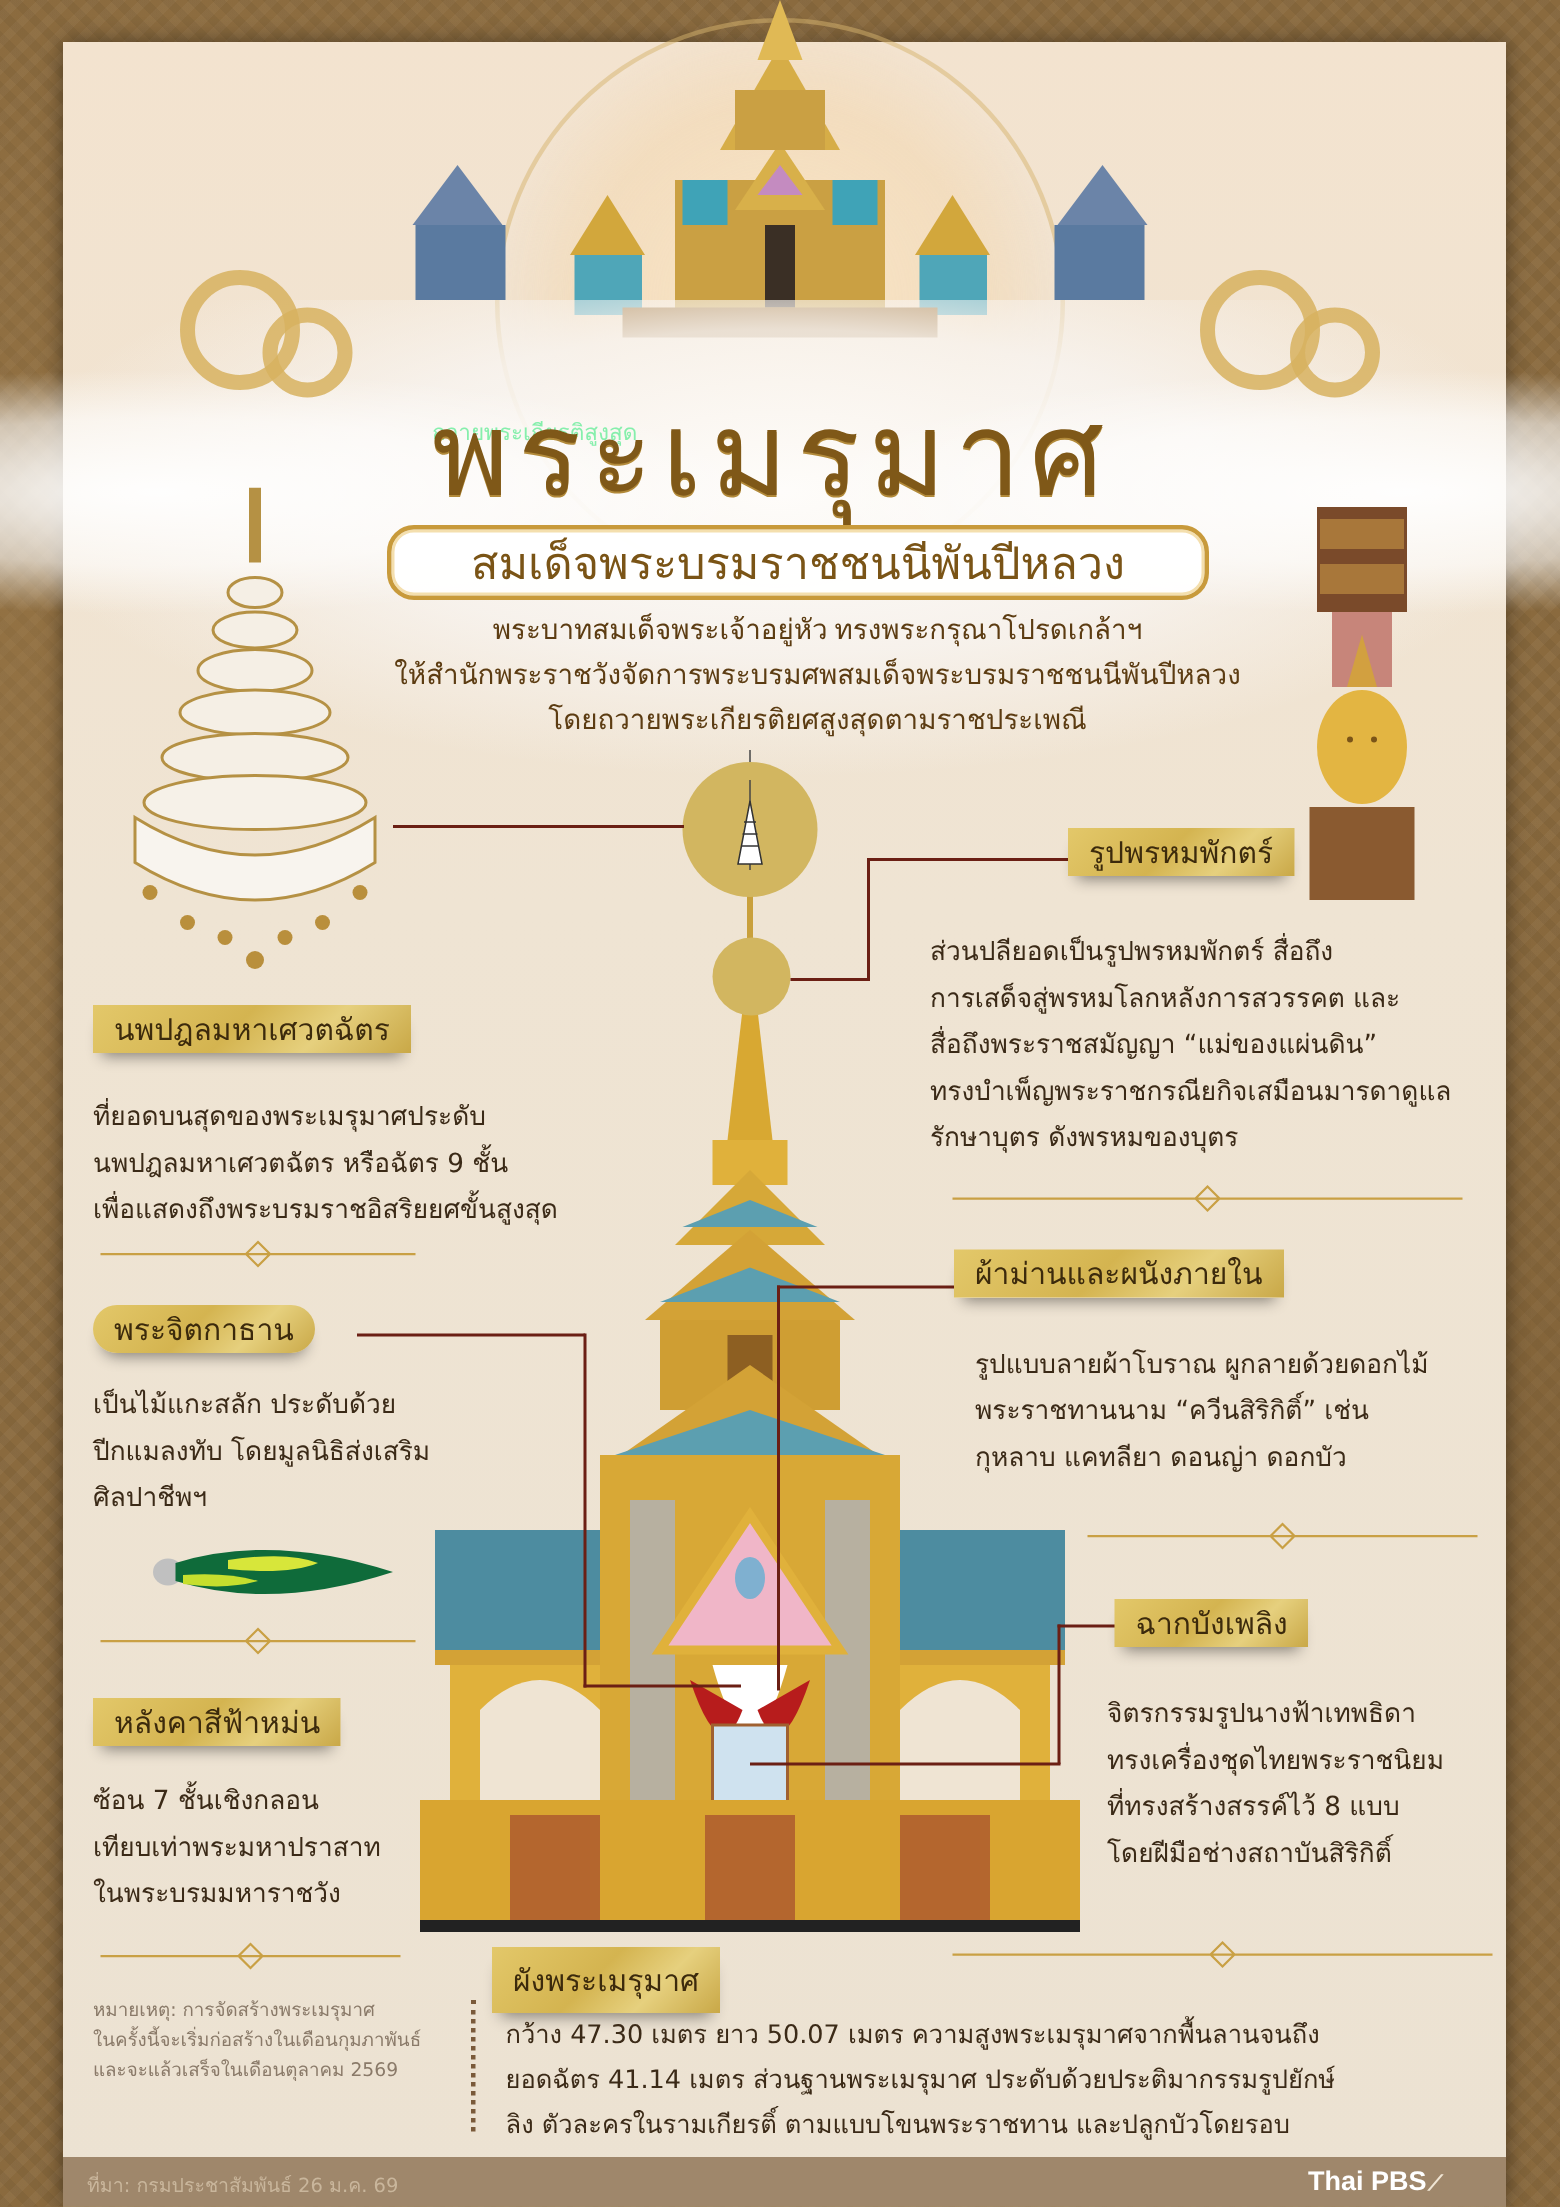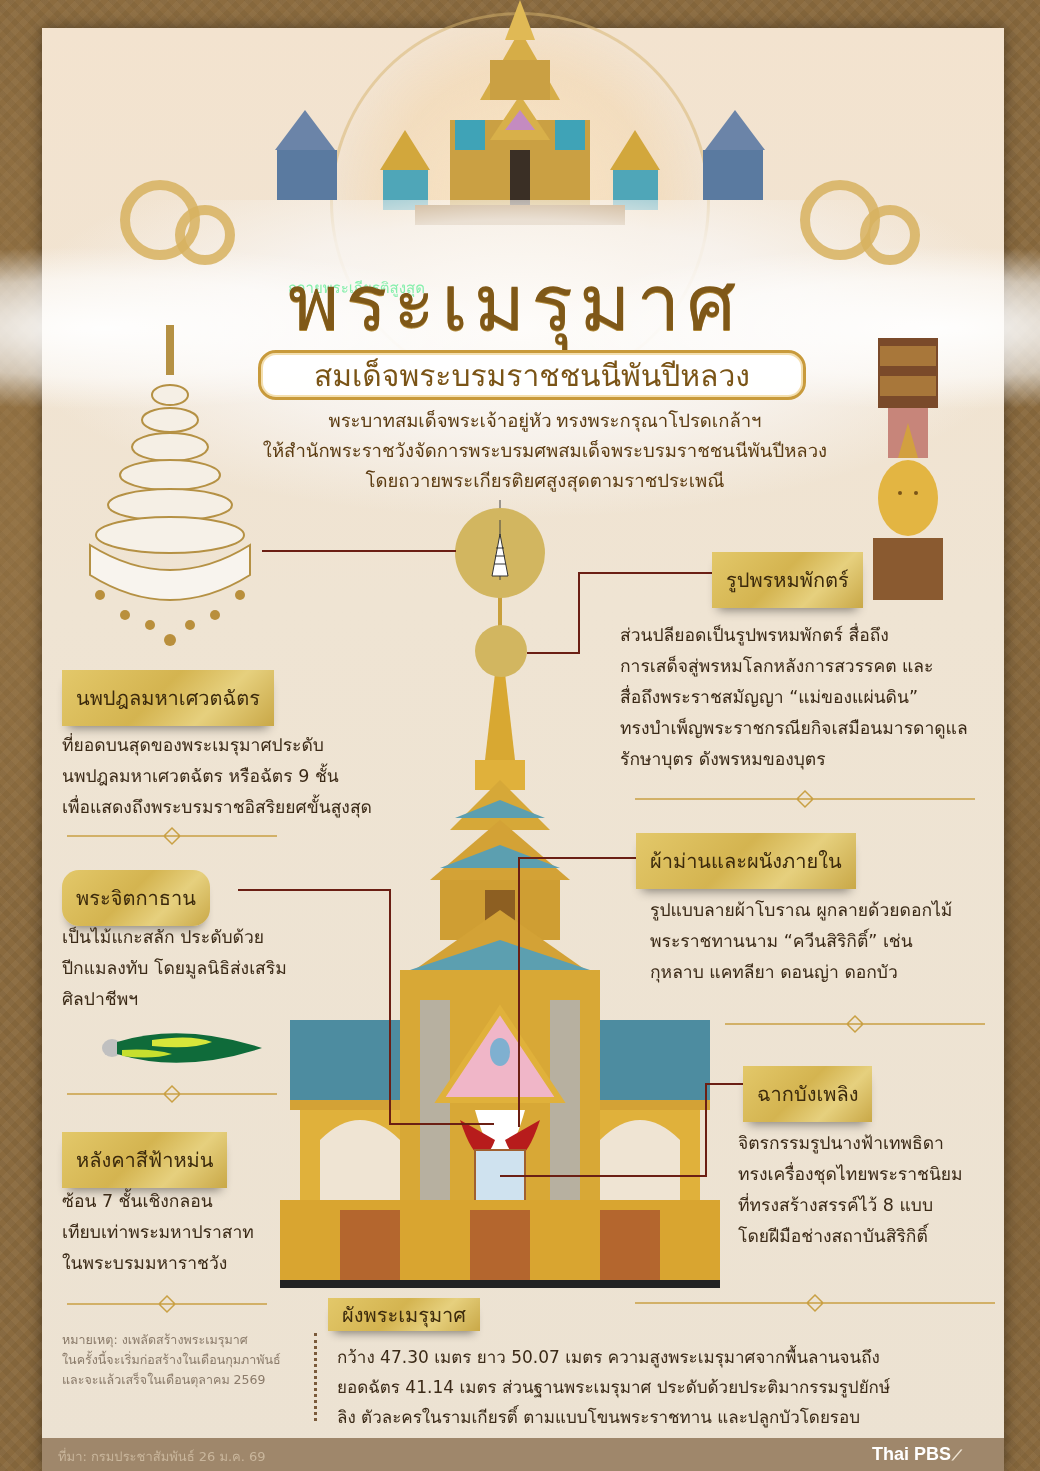--- a/index.html
+++ b/index.html
@@ -81,21 +81,21 @@
 
   
   .building { position: absolute; left: 280px; top: 500px; width: 440px; height: 800px; }
   .gold-circle { position: absolute; border-radius: 50%; background: #d2b660; }
 
   
   .line { position: absolute; background: #6b1f14; }
 
   
   .label {
-    position: absolute; height: 56px; padding: 0 14px;
+    position: absolute; height: 32px; padding: 0 14px;
     background: linear-gradient(135deg, #e3c86a 0%, #d4b450 45%, #e6d07e 70%, #c9a847 100%);
     color: #3c2a0c; font-size: 20px; display: flex; align-items: center;
     box-shadow: 0 8px 10px -6px rgba(0,0,0,0.45);
     font-family: "Liberation Sans", sans-serif;
   }
   .body-text {
     position: absolute; color: #3b2a17; font-size: 17.5px; line-height: 31px;
     font-family: "DejaVu Sans", sans-serif;
   }
   .divider { position: absolute; height: 22px; }
@@ -303,30 +303,30 @@
   <div>เทียบเท่าพระมหาปราสาท</div>
   <div>ในพระบรมมหาราชวัง</div>
 </div>
 <svg class="divider" style="left:62px;top:1293px;width:210px;" viewBox="0 0 210 22">
     <path d="M5 11 H205 M105 3 L113 11 L105 19 L97 11 Z" stroke="#c9a044" fill="none" stroke-width="1.5"></path>
   </svg>
 <svg class="divider" style="left:630px;top:1292px;width:370px;" viewBox="0 0 370 22">
     <path d="M5 11 H365 M185 3 L193 11 L185 19 L177 11 Z" stroke="#c9a044" fill="none" stroke-width="1.5"></path>
   </svg>
 
-<div class="label" style="left:328px;top:1298px;height:33px;">ผังพระเมรุมาศ</div>
+<div class="label" style="left:328px;top:1298px;height:44px;">ผังพระเมรุมาศ</div>
 <div class="dotted"></div>
 <div class="body-text" style="left:337px;top:1342px;font-size:17px;line-height:30px;">
   <div>กว้าง 47.30 เมตร ยาว 50.07 เมตร ความสูงพระเมรุมาศจากพื้นลานจนถึง</div>
   <div>ยอดฉัตร 41.14 เมตร ส่วนฐานพระเมรุมาศ ประดับด้วยประติมากรรมรูปยักษ์</div>
   <div>ลิง ตัวละครในรามเกียรติ์ ตามแบบโขนพระราชทาน และปลูกบัวโดยรอบ</div>
 </div>
 
 <div class="note">
-  <div>หมายเหตุ: งเพลัดสร้างพระเมรุมาศ</div>
+  <div>หมายเหตุ: การจัดสร้างพระเมรุมาศ</div>
   <div>ในครั้งนี้จะเริ่มก่อสร้างในเดือนกุมภาพันธ์</div>
   <div>และจะแล้วเสร็จในเดือนตุลาคม 2569</div>
 </div>
 
 <div class="footer-band"></div>
 <div class="footer-source">ที่มา: กรมประชาสัมพันธ์ 26 ม.ค. 69</div>
 <div class="footer-logo">
   <span>Thai PBS</span><span class="wing">⟋</span>
 </div>
 

